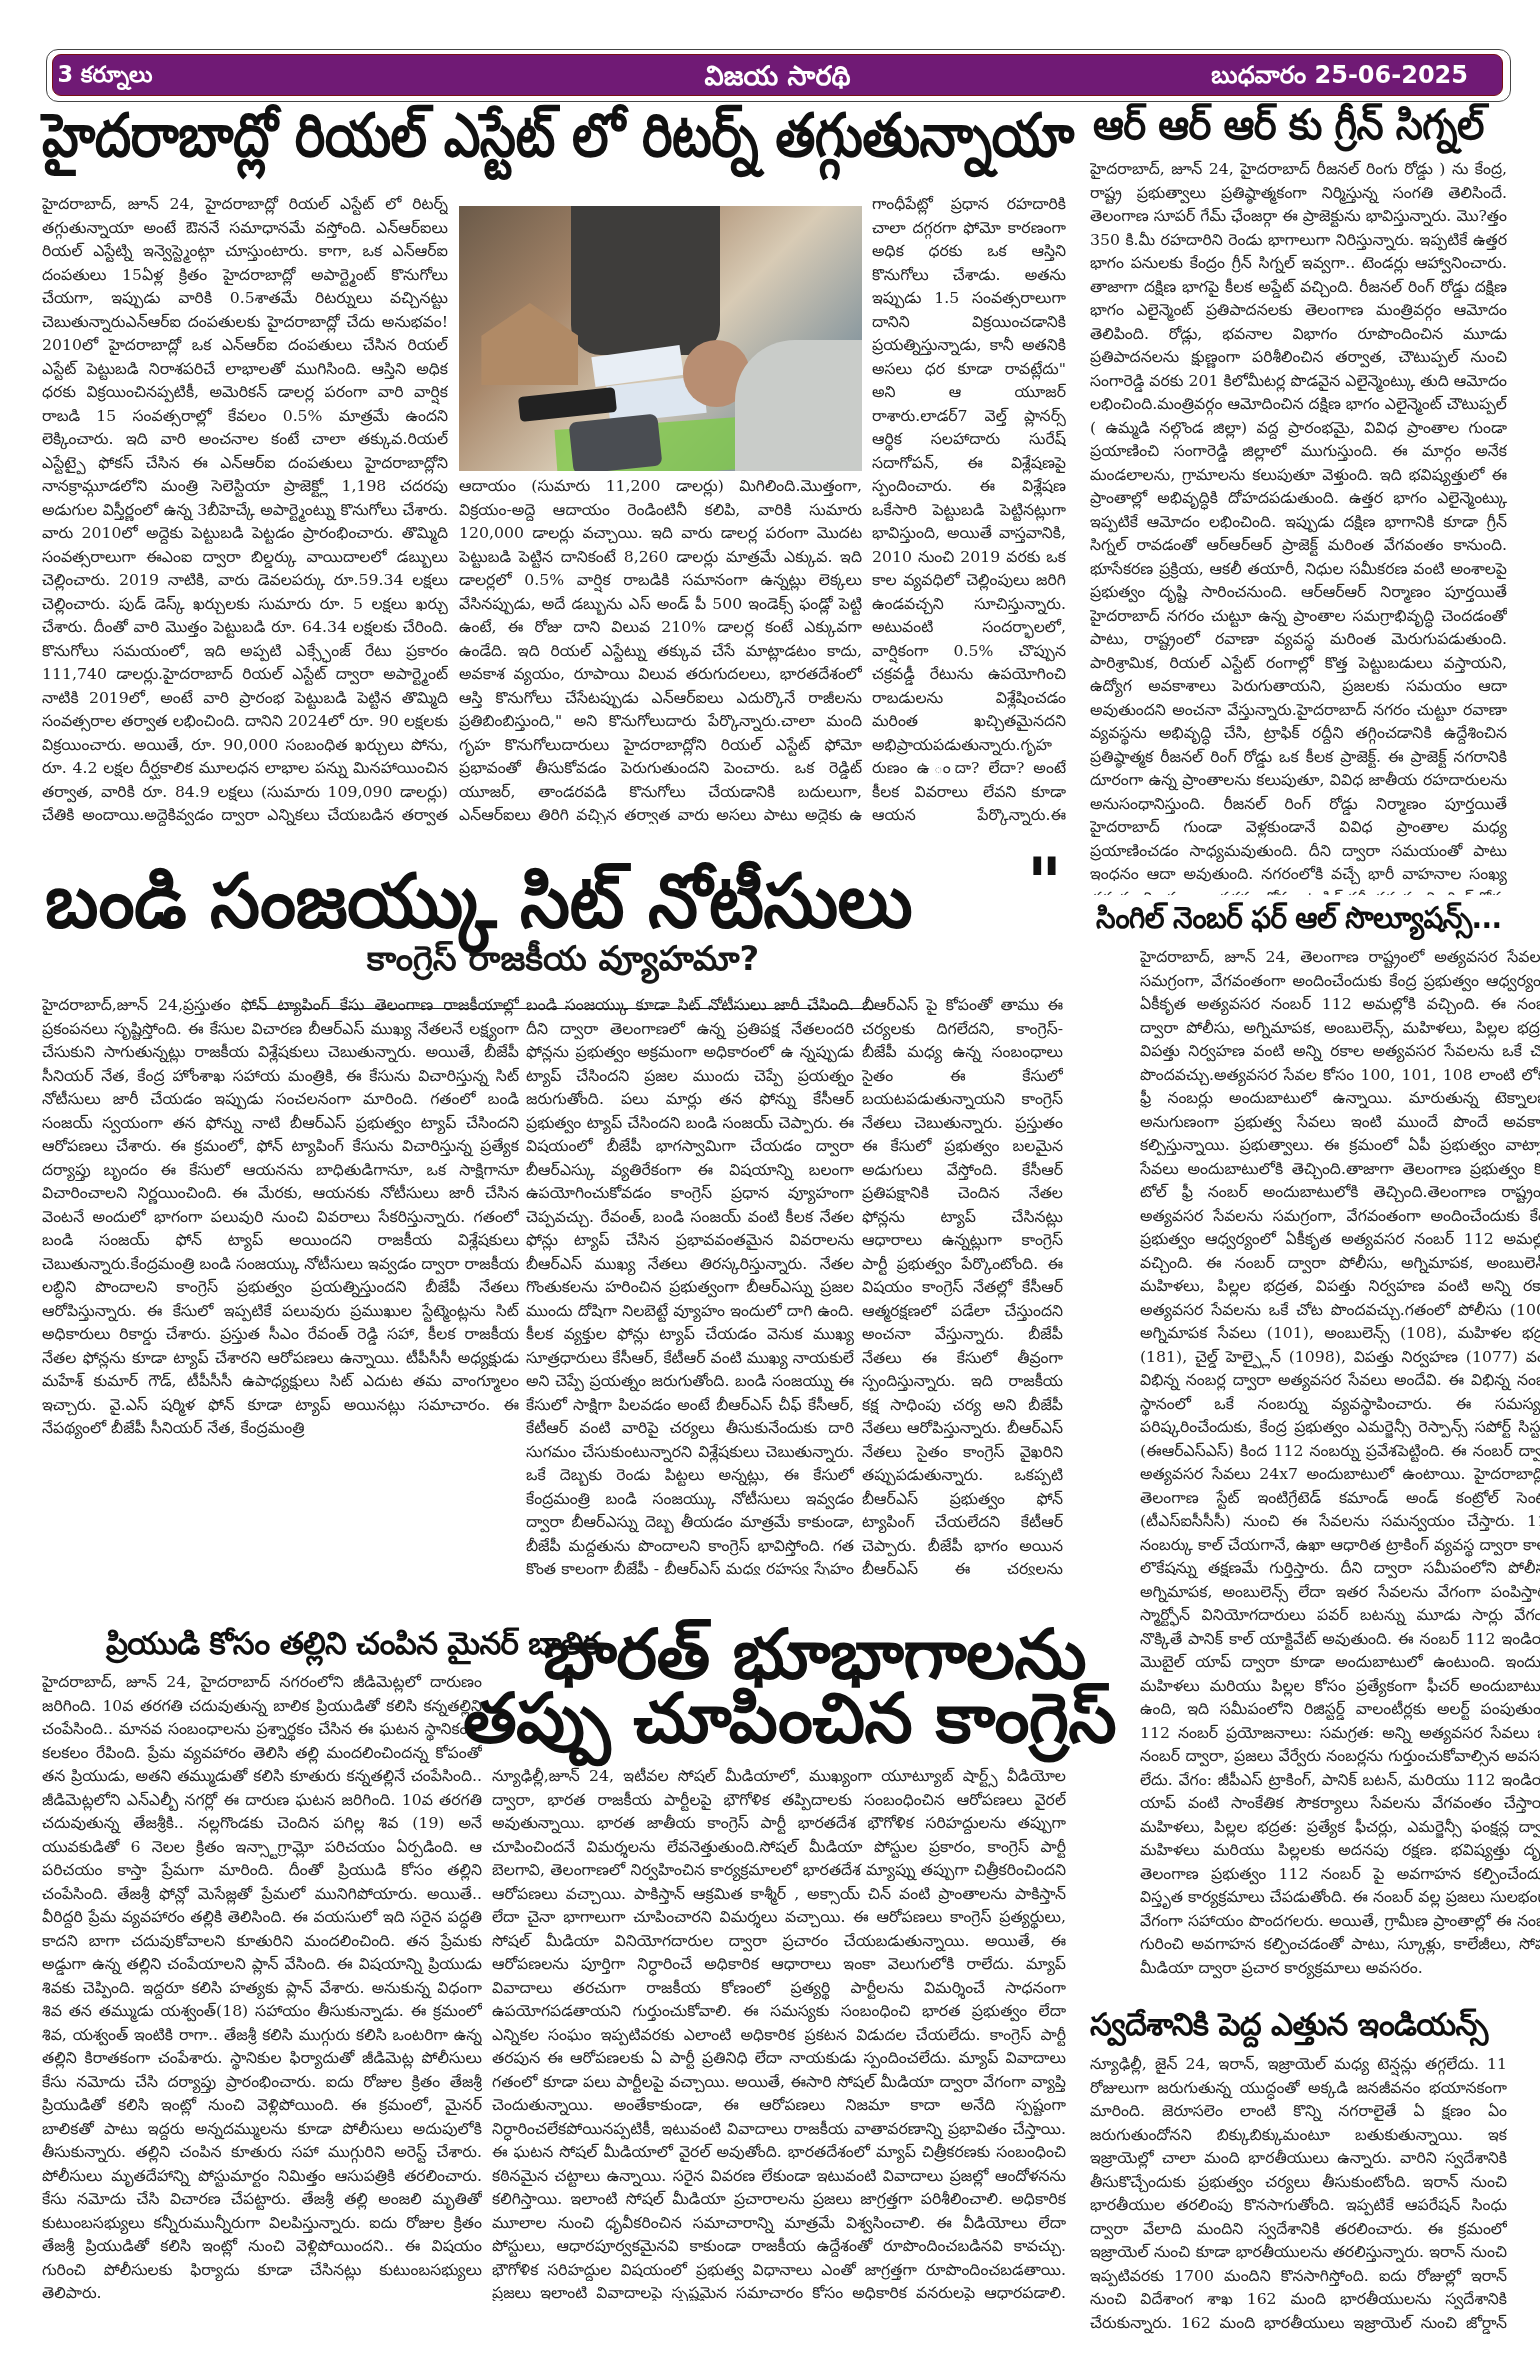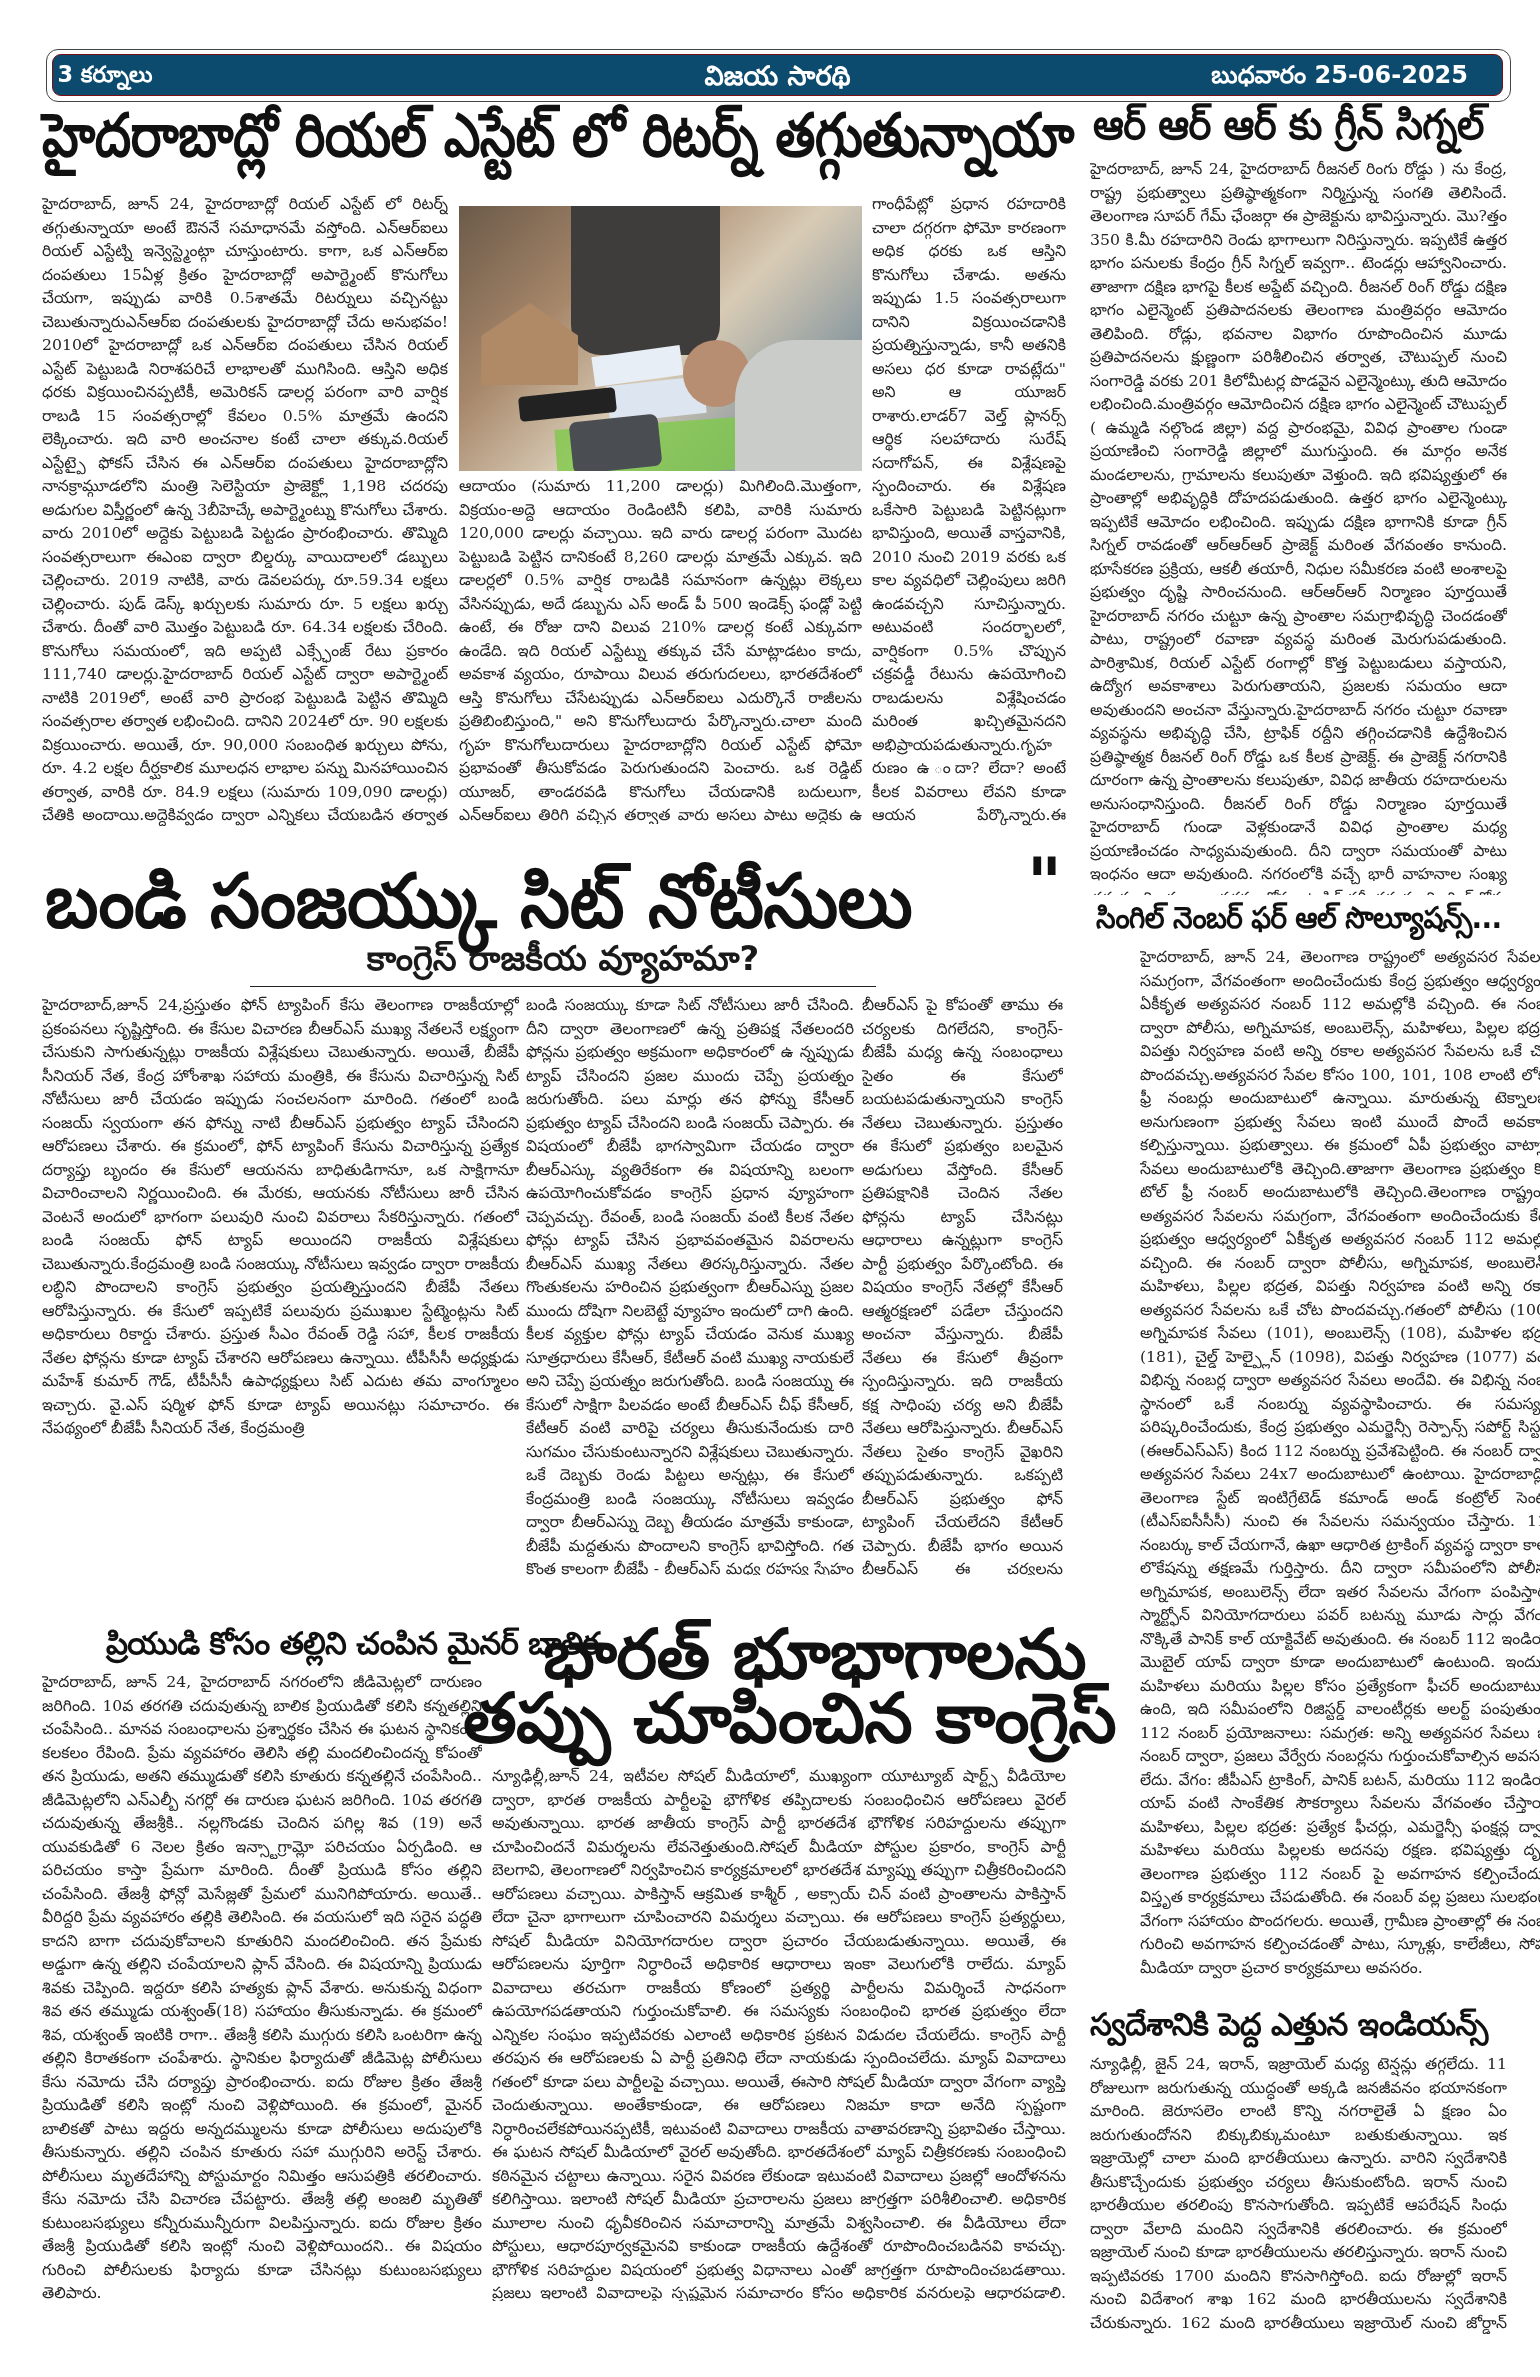--- a/index.html
+++ b/index.html
@@ -23,21 +23,21 @@
 
   .headline {
     position: absolute; font-family: "DejaVu Sans", "Liberation Sans", sans-serif;
     font-weight: 900; color: #111; line-height: 1.05; white-space: nowrap; letter-spacing: -0.7px;
   }
   .h-lead { left: 42px; top: 104px; font-size: 60px; transform: scaleX(0.86); transform-origin: left top; }
   .h-rrr { left: 1093px; top: 103px; font-size: 42px; transform: scaleX(0.92); transform-origin: left top; }
   .h-bandi { left: 45px; top: 862px; font-size: 75px; transform: scaleX(0.95); transform-origin: left top; }
   .h-bandi-sub {
     position: absolute; left: 250px; top: 938px; font-size: 34px; font-weight: bold;
-    font-family: "DejaVu Sans", "Liberation Sans", sans-serif; padding-bottom: 0;
+    font-family: "DejaVu Sans", "Liberation Sans", sans-serif; padding-bottom: 22px;
     border-bottom: 1.5px solid #222; width: 626px; text-align: center;
   }
   .h-girl { left: 66px; top: 1627px; font-size: 31px; margin-left: 40px; }
   .h-bharat1 { left: 543px; top: 1618px; font-size: 69px; }
   .h-bharat2 { left: 463px; top: 1682px; font-size: 69px; }
   .h-single { left: 1096px; top: 902px; font-size: 30px; transform: scaleX(0.93); transform-origin: left top; }
   .h-swadesh { left: 1090px; top: 2008px; font-size: 31px; }
 
   .col {
     position: absolute; font-size: 15.7px; line-height: 23.5px; text-align: justify;
@@ -61,21 +61,21 @@
   .photo .hands { position: absolute; left: 224px; top: 134px; width: 67px; height: 67px; background: #b88e72; border-radius: 34px; }
   .photo .arm { position: absolute; left: 276px; top: 134px; width: 142px; height: 149px; background: #c9ccc9; border-radius: 60px 0 0 0; }
   .quote-mark {
     position: absolute; font-family: "DejaVu Sans", sans-serif; font-weight: 900; font-size: 67px; color: #111; line-height: 1;
   }
 </style>
 </head>
 <body>
 
 <div class="masthead-frame"></div>
-<div class="masthead" style="background: #0c4a6e;">
+<div class="masthead" style="background: #701a75;">
   <span class="page-label">3 కర్నూలు</span>
   <span class="paper-name">విజయ సారథి</span>
   <span class="date">బుధవారం 25-06-2025</span>
 </div>
 
 <div class="headline h-lead">హైదరాబాద్లో రియల్ ఎస్టేట్ లో రిటర్న్ తగ్గుతున్నాయా</div>
 <div class="col" style="left:42px; top:192px; width:406px; height:634px;">
   <p>హైదరాబాద్, జూన్ 24, హైదరాబాద్లో రియల్ ఎస్టేట్ లో రిటర్న్ తగ్గుతున్నాయా అంటే ఔననే సమాధానమే వస్తోంది. ఎన్ఆర్ఐలు రియల్ ఎస్టేట్ని ఇన్వెస్ట్మెంట్గా చూస్తుంటారు. కాగా, ఒక ఎన్ఆర్ఐ దంపతులు 15ఏళ్ల క్రితం హైదరాబాద్లో అపార్ట్మెంట్ కొనుగోలు చేయగా, ఇప్పుడు వారికి 0.5శాతమే రిటర్నులు వచ్చినట్టు చెబుతున్నారుఎన్ఆర్ఐ దంపతులకు హైదరాబాద్లో చేదు అనుభవం! 2010లో హైదరాబాద్లో ఒక ఎన్ఆర్ఐ దంపతులు చేసిన రియల్ ఎస్టేట్ పెట్టుబడి నిరాశపరిచే లాభాలతో ముగిసింది. ఆస్తిని అధిక ధరకు విక్రయించినప్పటికీ, అమెరికన్ డాలర్ల పరంగా వారి వార్షిక రాబడి 15 సంవత్సరాల్లో కేవలం 0.5% మాత్రమే ఉందని లెక్కించారు. ఇది వారి అంచనాల కంటే చాలా తక్కువ.రియల్ ఎస్టేట్పై ఫోకస్ చేసిన ఈ ఎన్ఆర్ఐ దంపతులు హైదరాబాద్లోని నానక్రామ్గూడలోని మంత్రి సెలెస్టియా ప్రాజెక్ట్లో 1,198 చదరపు అడుగుల విస్తీర్ణంలో ఉన్న 3బీహెచ్కే అపార్ట్మెంట్ను కొనుగోలు చేశారు. వారు 2010లో అద్దెకు పెట్టుబడి పెట్టడం ప్రారంభించారు. తొమ్మిది సంవత్సరాలుగా ఈఎంఐ ద్వారా బిల్డర్కు వాయిదాలలో డబ్బులు చెల్లించారు. 2019 నాటికి, వారు డెవలపర్కు రూ.59.34 లక్షలు చెల్లించారు. పుడ్ డెస్క్ ఖర్చులకు సుమారు రూ. 5 లక్షలు ఖర్చు చేశారు. దీంతో వారి మొత్తం పెట్టుబడి రూ. 64.34 లక్షలకు చేరింది. కొనుగోలు సమయంలో, ఇది అప్పటి ఎక్స్ఛేంజ్ రేటు ప్రకారం 111,740 డాలర్లు.హైదరాబాద్ రియల్ ఎస్టేట్ ద్వారా అపార్ట్మెంట్ నాటికి 2019లో, అంటే వారి ప్రారంభ పెట్టుబడి పెట్టిన తొమ్మిది సంవత్సరాల తర్వాత లభించింది. దానిని 2024లో రూ. 90 లక్షలకు విక్రయించారు. అయితే, రూ. 90,000 సంబంధిత ఖర్చులు పోను, రూ. 4.2 లక్షల దీర్ఘకాలిక మూలధన లాభాల పన్ను మినహాయించిన తర్వాత, వారికి రూ. 84.9 లక్షలు (సుమారు 109,090 డాలర్లు) చేతికి అందాయి.అద్దెకివ్వడం ద్వారా ఎన్నికలు చేయబడిన తర్వాత ఐదేళ్ల పాటు దానిని అద్దెకు ఇవ్వడం ద్వారా వారికి రూ. 12 లక్షల రెంటల్ ఆదాయం వచ్చింది. 30% ఆదాయపు పన్ను - సుమారు రూ. 1.2 లక్షల నిర్వహణ, మరమ్మతు ఖర్చులను మినహాయించిన తర్వాత, వారికి రూ. 7.2 లక్షల నికర అద్దె</p>
 </div>
 <div class="photo">

